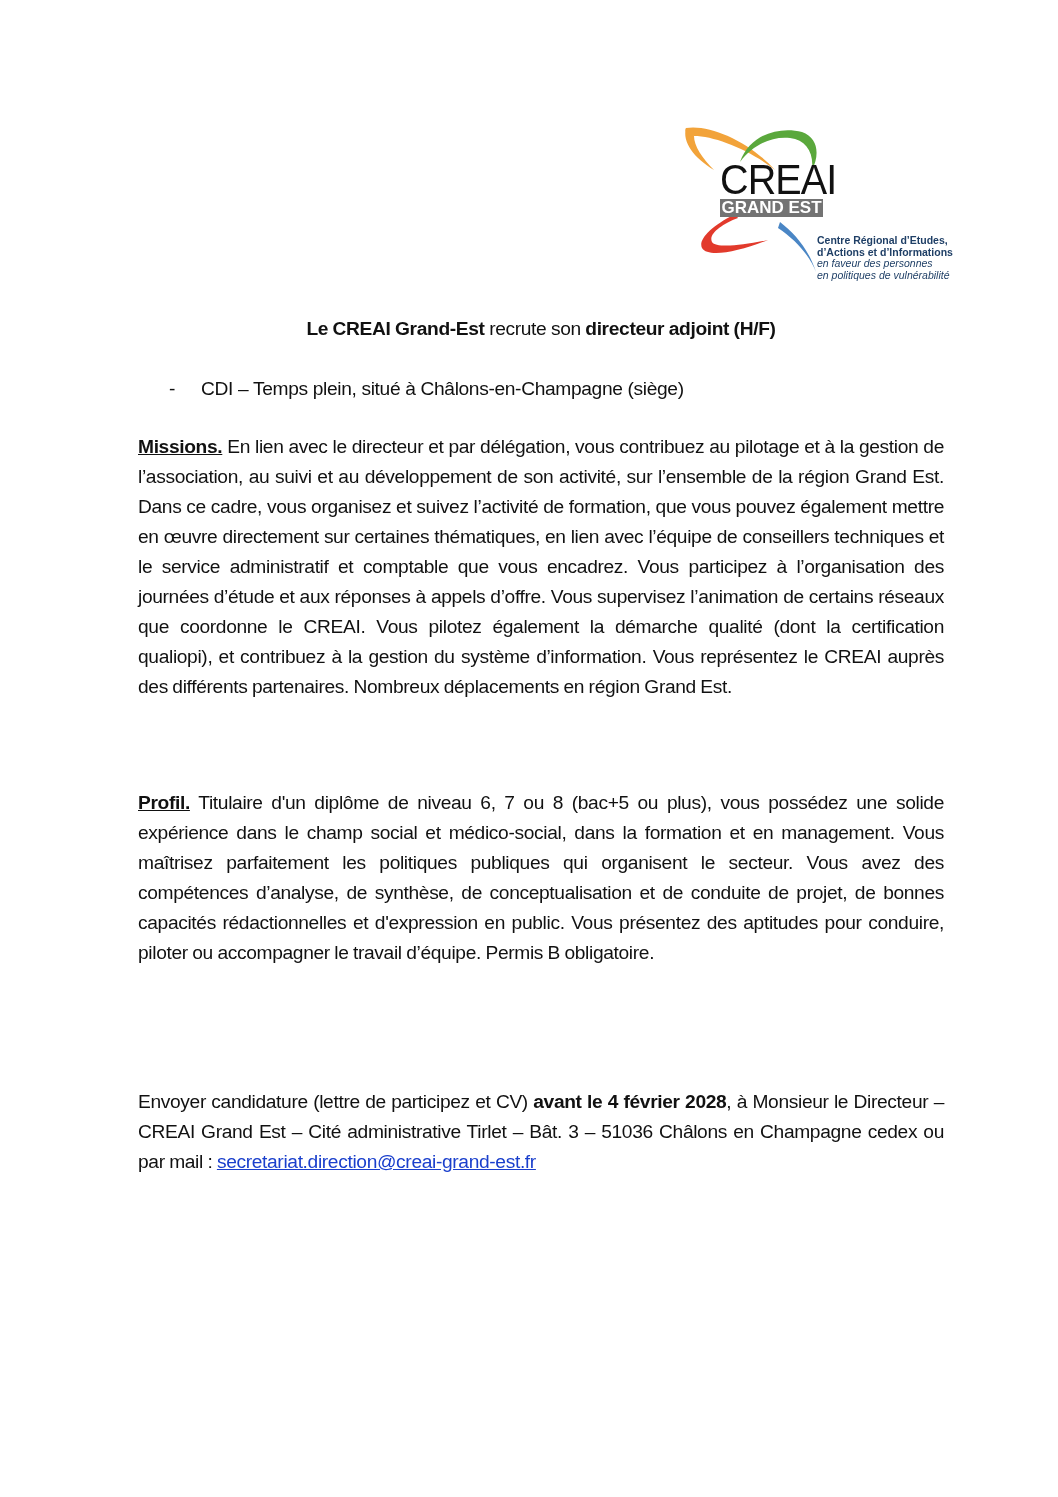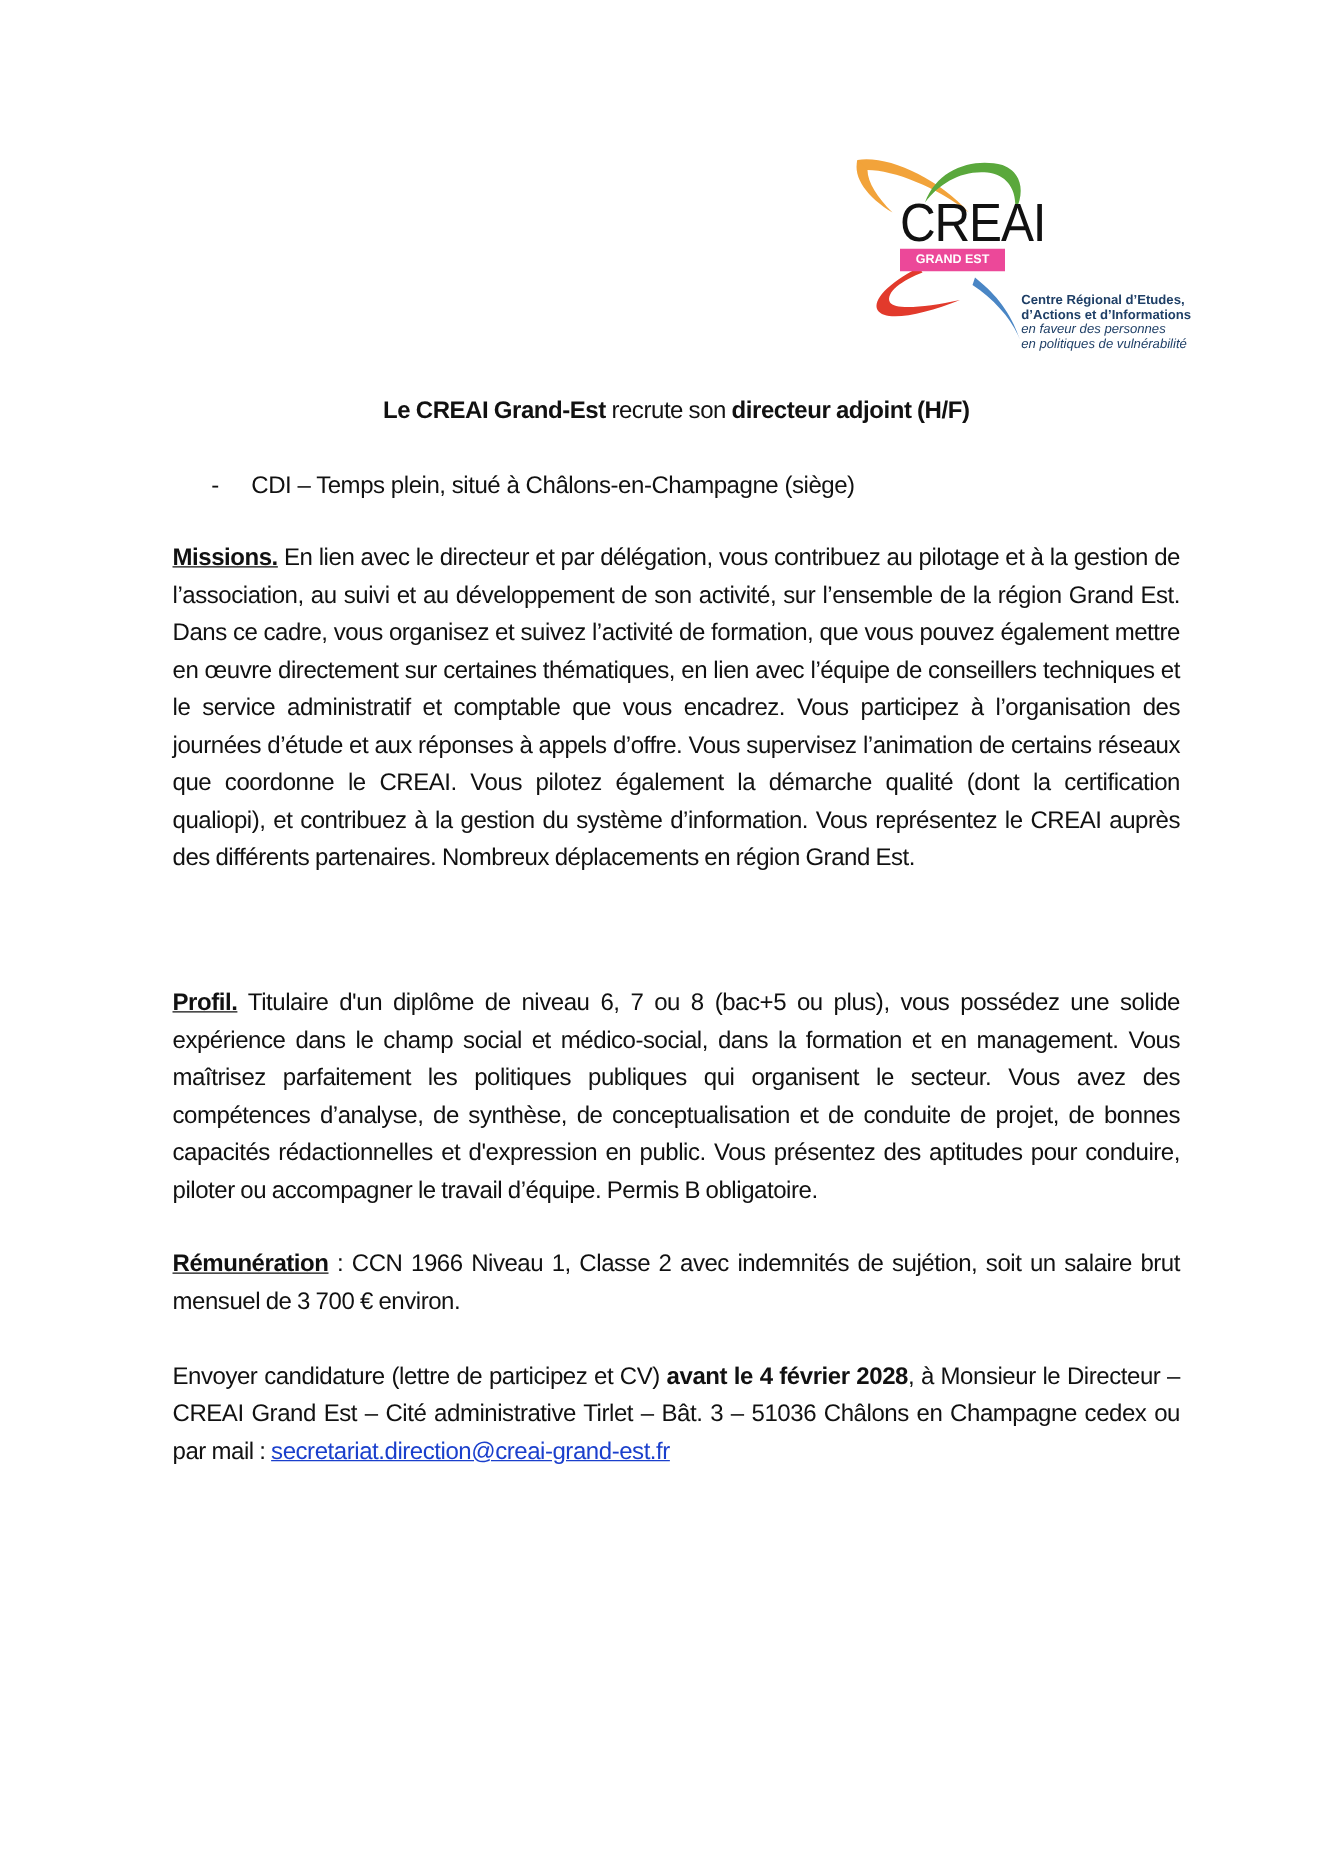--- a/index.html
+++ b/index.html
@@ -5,22 +5,22 @@
   html, body { margin: 0; padding: 0; background: #ffffff; }
   body { width: 1058px; height: 1497px; position: relative; overflow: hidden;
          font-family: "Liberation Sans Narrow", "Liberation Sans", sans-serif; color: #111; }
   .page { position: absolute; left: 12px; top: 0; width: 1058px; height: 1497px; }
 
   
   .logo { position: absolute; left: 668px; top: 122px; width: 280px; height: 165px; }
   .logo svg { position: absolute; left: 0; top: 0; }
   .logo-word { position: absolute; left: 40px; top: 36px; font-family: "Liberation Sans", sans-serif;
                font-size: 43px; letter-spacing: -1px; color: #111; line-height: 1; transform: scaleX(0.92); transform-origin: left top; }
-  .logo-band { position: absolute; left: 40px; top: 77px; width: 84px; height: 18px; background: #ec4899;
-               color: #fff; font-family: "Liberation Sans", sans-serif; font-size: 10px; line-height: 18px;
+  .logo-band { position: absolute; left: 40px; top: 77px; width: 103px; height: 18px; background: #737373;
+               color: #fff; font-family: "Liberation Sans", sans-serif; font-size: 17px; line-height: 18px;
                text-align: center; font-weight: bold; letter-spacing: 0px; }
   .logo-tag { position: absolute; left: 137px; top: 113px; font-family: "Liberation Sans", sans-serif;
               font-size: 10.5px; line-height: 11.5px; color: #1f3f66; white-space: nowrap; }
   .logo-tag .b { font-weight: bold; }
   .logo-tag .i { font-style: italic; }
 
   
   .txt { position: absolute; left: 126px; width: 806px; font-size: 19.2px; line-height: 30px;
          text-align: justify; font-family: "Liberation Sans", sans-serif; letter-spacing: -0.35px; word-spacing: -0.5px; }
   .txt.noj { text-align: center; }
@@ -72,21 +72,18 @@
   <div class="bullet-text">CDI – Temps plein, situé à Châlons-en-Champagne (siège)</div>
 
   <div class="txt last missions">
     <span class="u">Missions.</span><span> En lien avec le directeur et par délégation, vous contribuez au pilotage et à la gestion de l’association, au suivi et au développement de son activité, sur l’ensemble de la région Grand Est. Dans ce cadre, vous organisez et suivez l’activité de formation, que vous pouvez également mettre en œuvre directement sur certaines thématiques, en lien avec l’équipe de conseillers techniques et le service administratif et comptable que vous encadrez. Vous participez à l’organisation des journées d’étude et aux réponses à appels d’offre. Vous supervisez l’animation de certains réseaux que coordonne le CREAI. Vous pilotez également la démarche qualité (dont la certification qualiopi), et contribuez à la gestion du système d’information. Vous représentez le CREAI auprès des différents partenaires. Nombreux déplacements en région Grand Est.</span>
   </div>
 
   <div class="txt last profil">
     <span class="u">Profil.</span><span> Titulaire d'un diplôme de niveau 6, 7 ou 8 (bac+5 ou plus), vous possédez une solide expérience dans le champ social et médico-social, dans la formation et en management. Vous maîtrisez parfaitement les politiques publiques qui organisent le secteur. Vous avez des compétences d’analyse, de synthèse, de conceptualisation et de conduite de projet, de bonnes capacités rédactionnelles et d'expression en public. Vous présentez des aptitudes pour conduire, piloter ou accompagner le travail d’équipe. Permis B obligatoire.</span>
   </div>
 
-  <div class="txt last remun">
-    <span class="u">Rémunération</span><span> : CCN 1966 Niveau 1, Classe 2 avec indemnités de sujétion, soit un salaire brut mensuel de 3 700 € environ.</span>
-  </div>
 
   <div class="txt last envoi">
     <span>Envoyer candidature (lettre de participez et CV) </span><b>avant le 4 février 2028</b><span>, à Monsieur le Directeur – CREAI Grand Est – Cité administrative Tirlet – Bât. 3 – 51036 Châlons en Champagne cedex ou par mail : </span><a class="link" title="secretariat.direction@creai-grand-est.fr">secretariat.direction@creai-grand-est.fr</a>
   </div>
 
 </div>
 
 </body></html>

